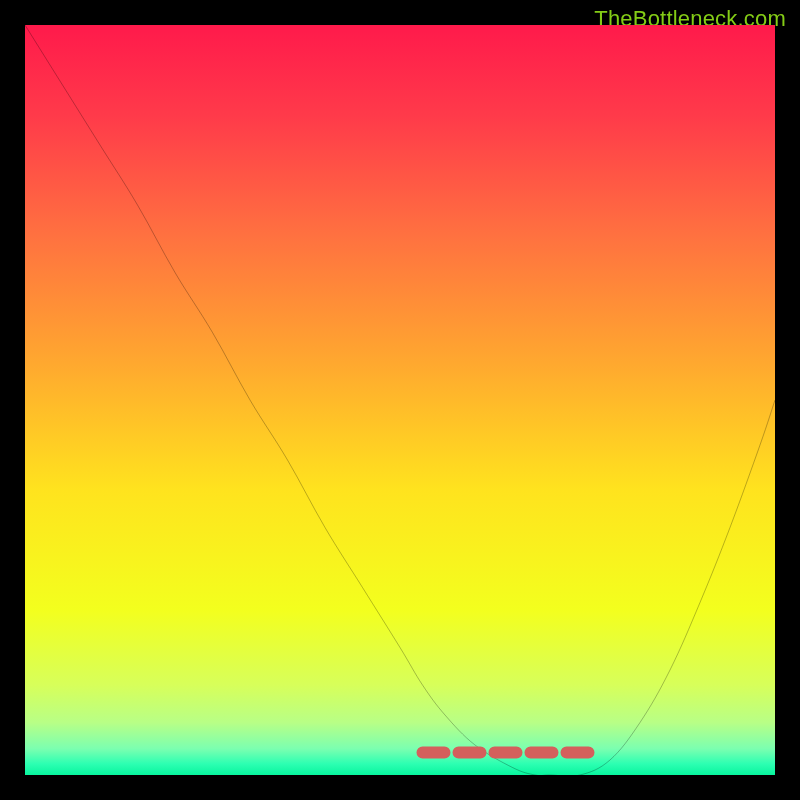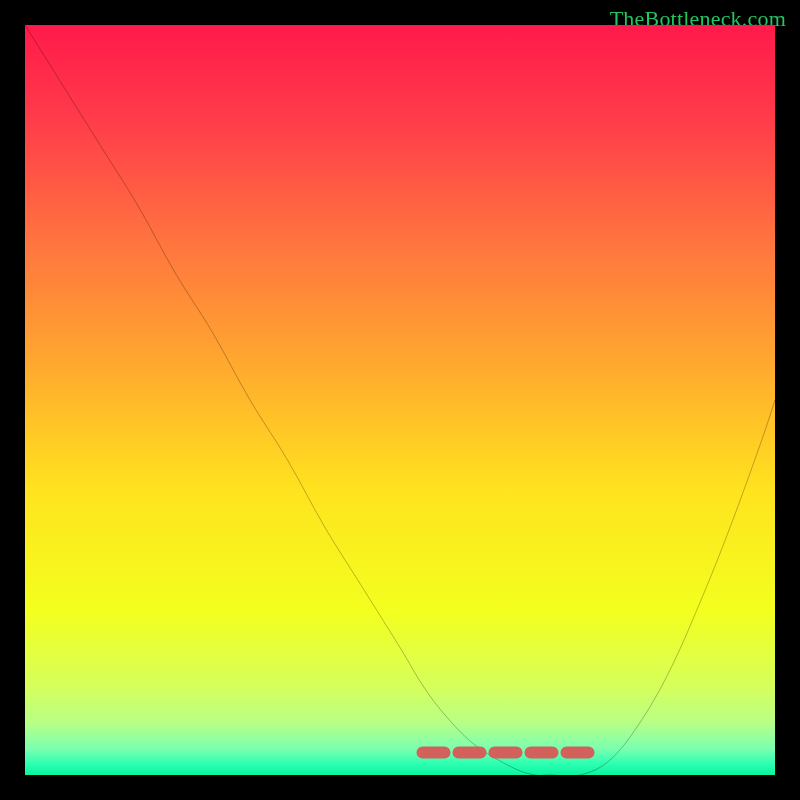--- a/index.html
+++ b/index.html
@@ -7,24 +7,24 @@
   .stage {
     position: relative;
     width: 800px;
     height: 800px;
     background: #000;
   }
   .watermark {
     position: absolute;
     top: 6px;
     right: 14px;
-    font-family: Liberation Serif, serif;
+    font-family: Liberation Sans, sans-serif;
     font-size: 22px;
     font-weight: 500;
-    color: #22c55e;
+    color: #84cc16;
     letter-spacing: 0.2px;
   }
   svg.plot {
     position: absolute;
     left: 25px;
     top: 25px;
     width: 750px;
     height: 750px;
     display: block;
   }

